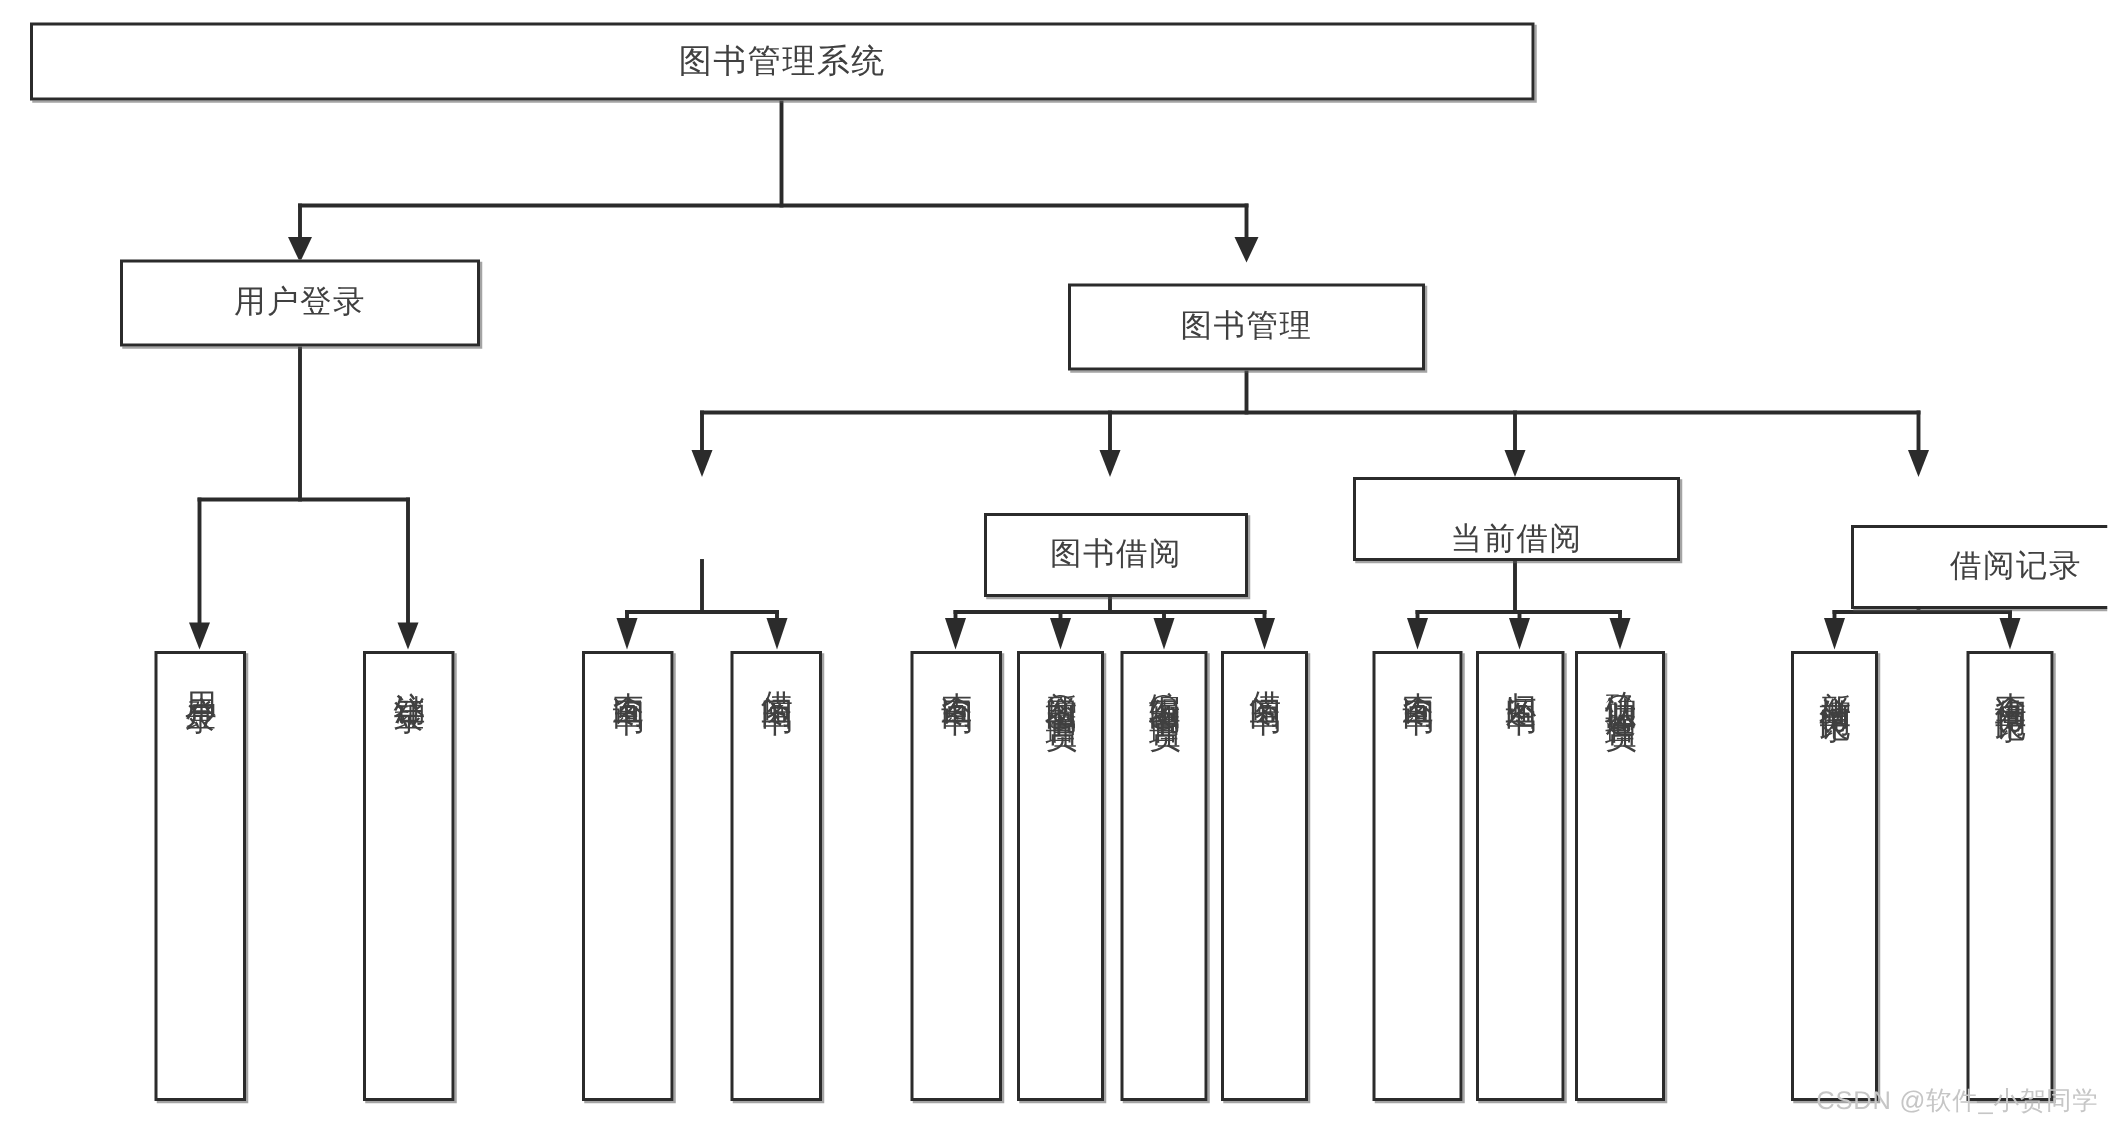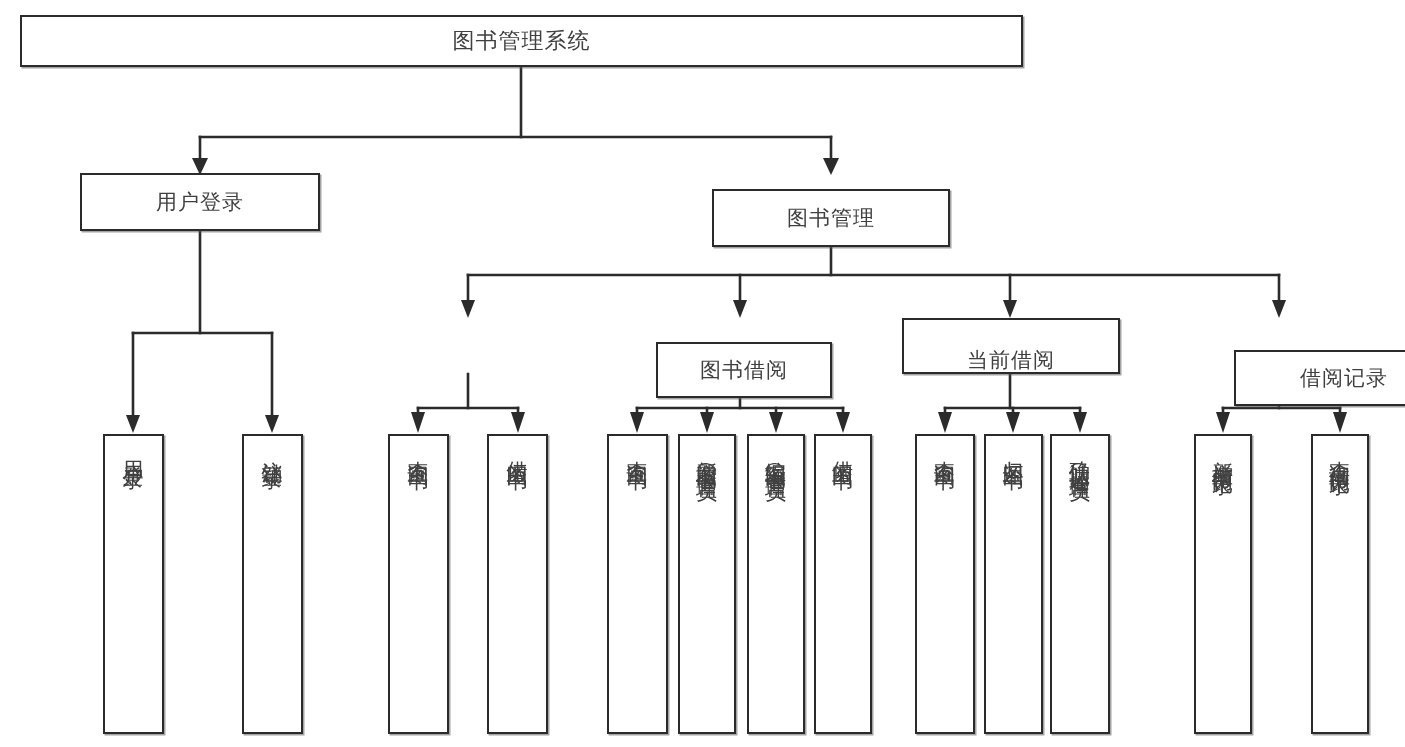--- a/index.html
+++ b/index.html
@@ -229,14 +229,15 @@
   </div>
 
   <div class="node vert" style="left:1194px; top:434px; width:58px; height:300px;">
     <span class="label">新增借阅记录</span>
   </div>
 
   <div class="node vert" style="left:1311px; top:434px; width:58px; height:300px;">
     <span class="label">查询借阅记录</span>
   </div>
 
+  <div class="watermark">CSDN @软件_小贺同学</div>
 
 </div>
 
 </body></html>

